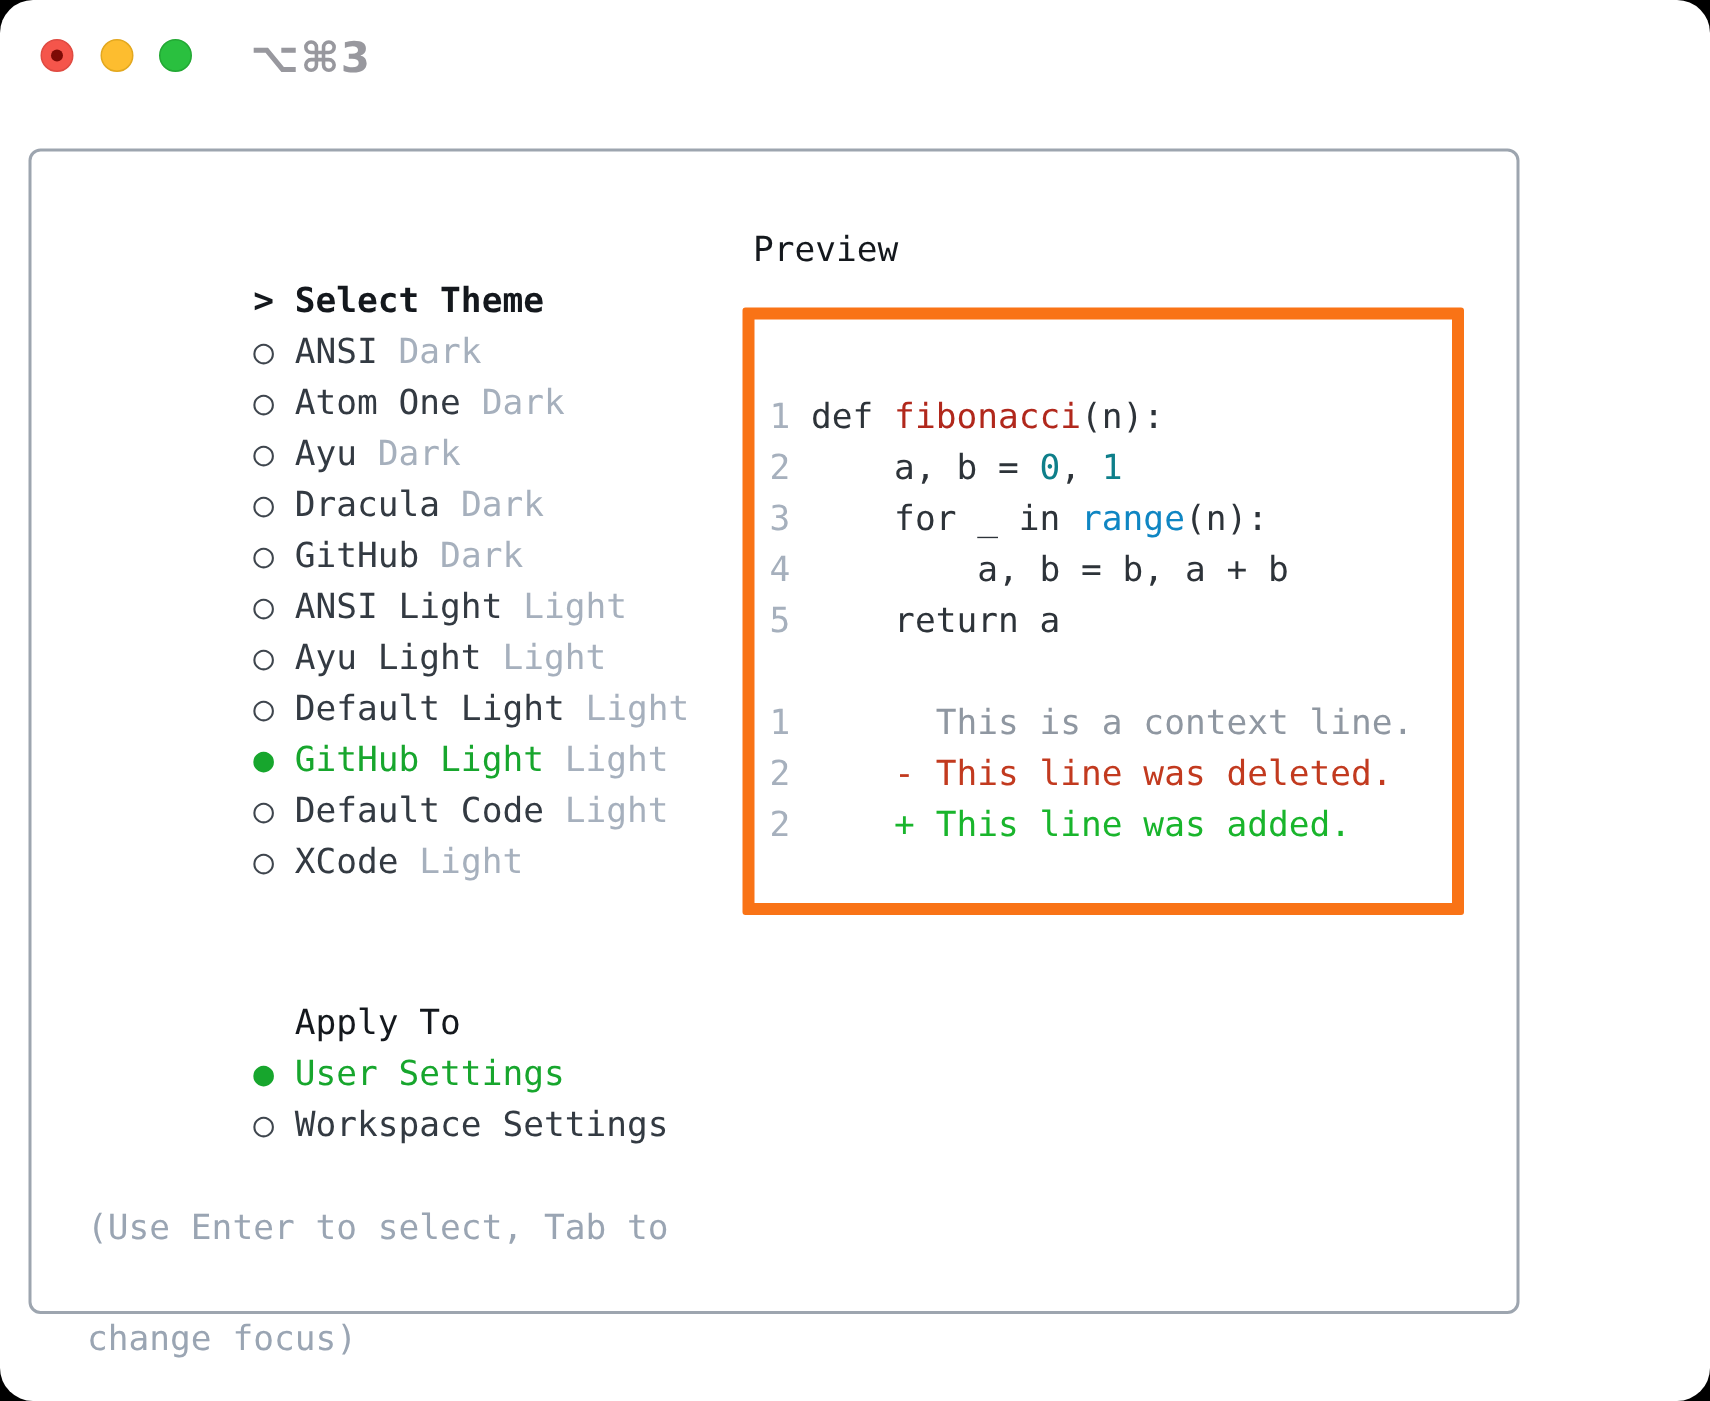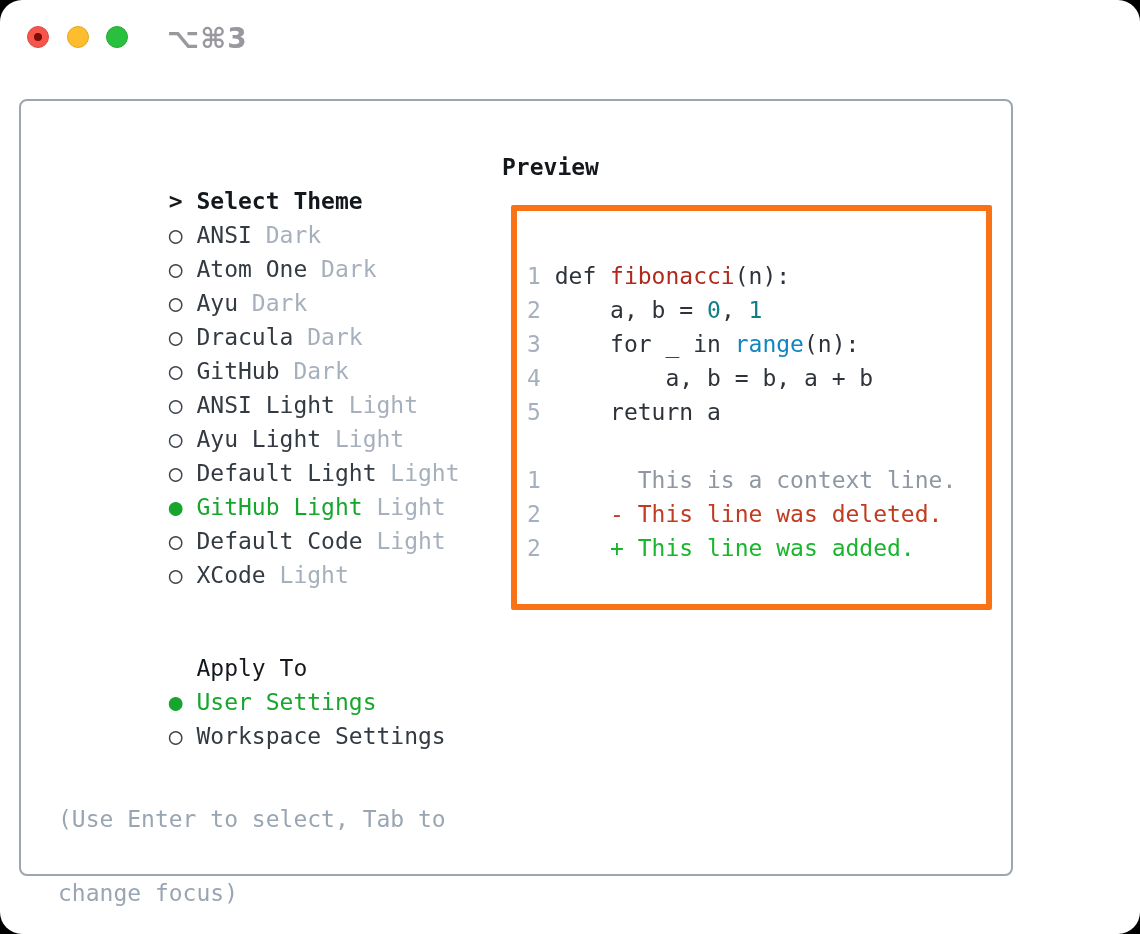--- a/index.html
+++ b/index.html
@@ -25,31 +25,31 @@
     border:2px solid #9da5af; border-radius:8px; box-sizing:border-box; background:#fff;
   }
   .row { height:34px; line-height:34px; font-size:23px; white-space:pre; color:#333a42; }
   .mk  { display:inline-block; width:2ch; color:#3f464e; }
   .row.header, .row.applyhdr { color:#14181d; }
   .row.header { font-weight:bold; }
   .prompt { color:#14181d; font-weight:bold; }
   .variant { color:#a6b0bd; margin-left:1ch;margin-top:48px; }
   .row.sel .mk, .row.sel .label { color:#17a62d; }
   .theme-list { position:absolute; left:37px; top:49px; }
-  .apply      { position:absolute; left:37px; top:516px; }
+  .apply      { position:absolute; left:37px; top:530px; }
   .hint       { position:absolute; left:37px; top:661px; }
   .hint .row  { color:#9aa5b3;margin-top:40px; }
   
   .preview-heading {
     position:absolute; left:481px; top:49px; height:34px; line-height:34px;
-    font-size:23px; font-weight:bold; color:#14181d;
+    font-size:23px; font-weight:normal; color:#14181d;
   }
   .preview-box {
-    position:absolute; left:490px; top:104px; width:481px; height:405px;
-    border:6px solid #f97316; border-radius:2px; box-sizing:border-box;
+    position:absolute; left:474px; top:104px; width:481px; height:405px;
+    border:8px solid #f97316; border-radius:2px; box-sizing:border-box;
   }
   .code { padding:48px 0 0 10px; }
   .cl { height:34px; line-height:34px; font-size:23px; white-space:pre; color:#2d3339; }
   .ln { display:inline-block; width:2ch; color:#a6b0bd; }
   .tok-fn  { color:#b1281c; }
   .tok-num { color:#0e7f8a; }
   .tok-blt { color:#0f86c3; }
   .ctx { color:#8f97a1; }
   .del { color:#c23a1f; }
   .add { color:#19b52c;margin-top:36px; }

